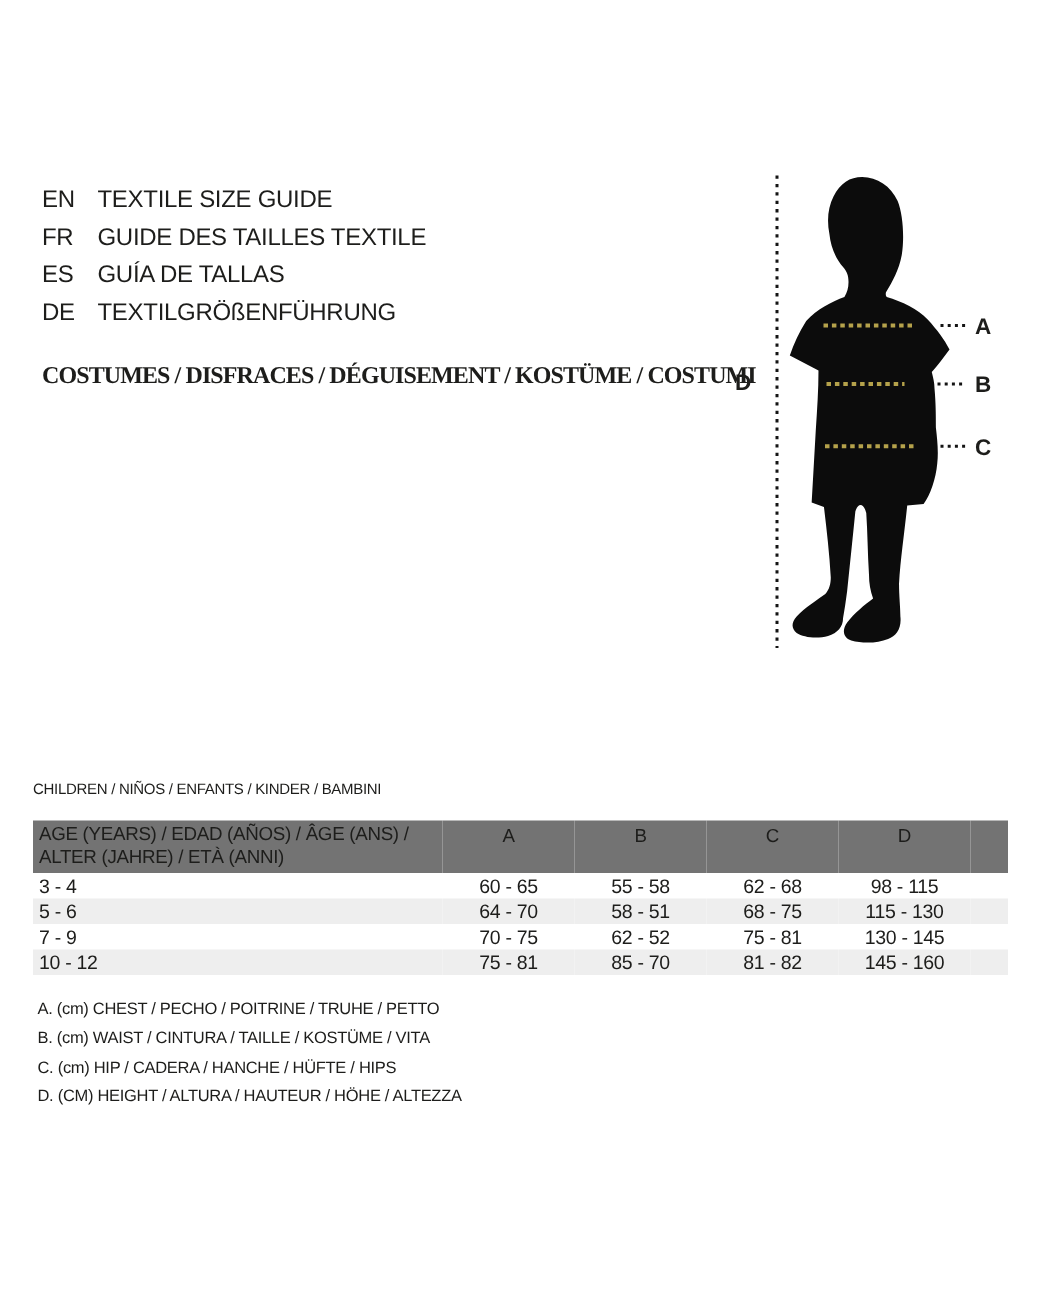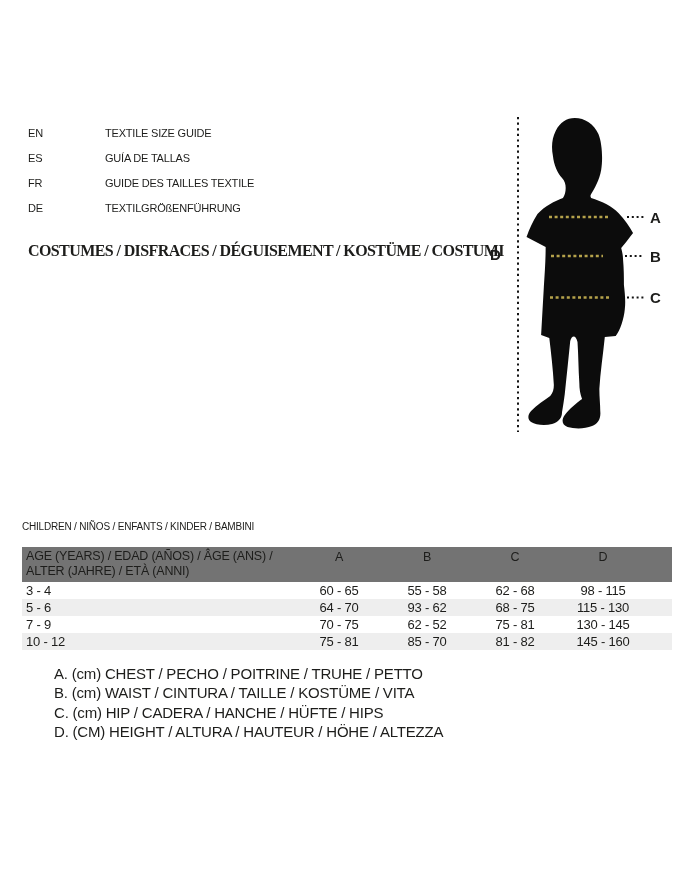--- a/index.html
+++ b/index.html
@@ -2,21 +2,21 @@
 <html><head>
 <meta charset="utf-8">
 <style>
   html,body{margin:0;padding:0;background:#fff;}
   .page{
     position:relative;width:700px;height:869px;background:#ffffff;overflow:hidden;
     font-family:"Liberation Sans",sans-serif;color:#1d1d1b;letter-spacing:-0.2px;
   }
   
   .lang-list{position:absolute;left:28px;top:121px;}
-  .lang-row{display:flex;font-size:11px;line-height:25px;gap:40px;}
+  .lang-row{display:flex;font-size:16px;line-height:25px;}
   .lang-code{width:37px;flex:0 0 37px;}
   
   .main-title{
     position:absolute;left:28px;top:242px;font-size:16px;font-weight:bold;
     letter-spacing:-0.6px;white-space:nowrap;font-family:Liberation Serif, serif;
   }
   
   .figure-wrap{position:absolute;left:478px;top:110px;width:222px;height:330px;}
   .figure-wrap svg{display:block;width:222px;height:330px;}
   .fig-label{font-family:"Liberation Sans",sans-serif;font-weight:bold;font-size:15px;fill:#1d1d1b;}
@@ -27,40 +27,40 @@
     position:absolute;left:22px;top:547px;width:650px;border-collapse:collapse;
     table-layout:fixed;font-size:13px;
   }
   .size-table thead tr{background:#737373;}
   .size-table thead td{padding:2px 0 3px 4px;font-size:12.5px;line-height:15px;vertical-align:top;}
   .size-table thead td.colhead{text-align:center;padding-left:0;padding-top:3px;}
   .size-table tbody td{height:17px;line-height:17px;padding:0;text-align:center;margin-left:44px;}
   .size-table tbody td.agecell{text-align:left;padding-left:4px;}
   .size-table tbody tr:nth-child(even){background:#eeeeee;}
   
-  .legend{position:absolute;left:25px;top:664px;font-size:15px;line-height:19.3px;margin-left:29px;}
+  .legend{position:absolute;left:25px;top:664px;font-size:11px;line-height:19.3px;}
   .legend div{white-space:nowrap;}
 </style>
 </head>
 <body>
 
 <div class="page">
 
   <div class="lang-list">
     <div class="lang-row">
       <span class="lang-code">EN</span>
       <span class="lang-label">TEXTILE SIZE GUIDE</span>
     </div>
     <div class="lang-row">
+      <span class="lang-code">FR</span>
+      <span class="lang-label">GUIDE DES TAILLES TEXTILE</span>
+    </div>
+    <div class="lang-row">
       <span class="lang-code">ES</span>
       <span class="lang-label">GUÍA DE TALLAS</span>
-    </div>
-    <div class="lang-row">
-      <span class="lang-code">FR</span>
-      <span class="lang-label">GUIDE DES TAILLES TEXTILE</span>
     </div>
     <div class="lang-row">
       <span class="lang-code">DE</span>
       <span class="lang-label">TEXTILGRÖßENFÜHRUNG</span>
     </div>
   </div>
 
   <div class="main-title">COSTUMES / DISFRACES / DÉGUISEMENT / KOSTÜME / COSTUMI</div>
 
   <div class="figure-wrap">
@@ -137,21 +137,21 @@
         <td class="agecell">3 - 4</td>
         <td>60 - 65</td>
         <td>55 - 58</td>
         <td>62 - 68</td>
         <td>98 - 115</td>
         <td></td>
       </tr>
       <tr>
         <td class="agecell">5 - 6</td>
         <td>64 - 70</td>
-        <td>93 - 62</td>
+        <td>58 - 51</td>
         <td>68 - 75</td>
         <td>115 - 130</td>
         <td></td>
       </tr>
       <tr>
         <td class="agecell">7 - 9</td>
         <td>70 - 75</td>
         <td>62 - 52</td>
         <td>75 - 81</td>
         <td>130 - 145</td>

